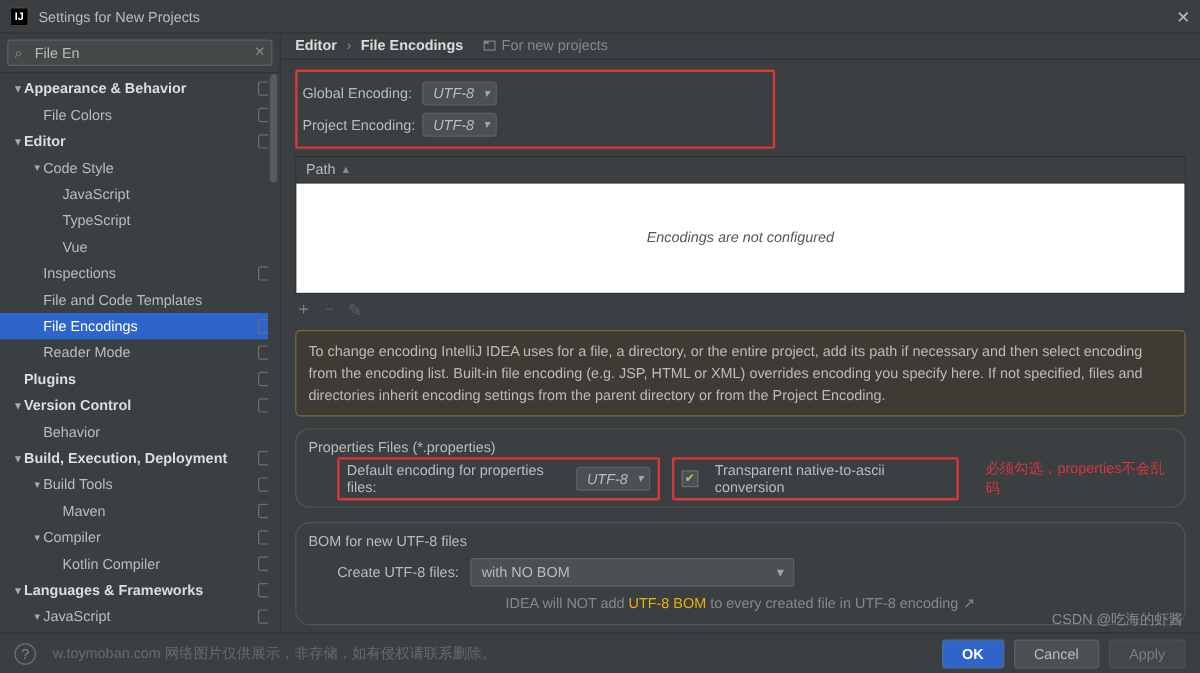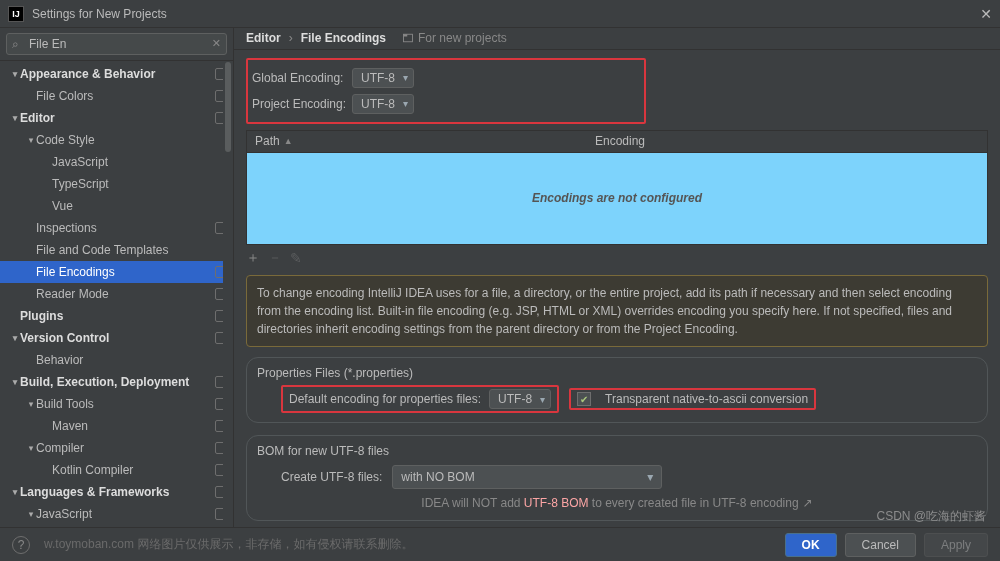--- a/index.html
+++ b/index.html
@@ -35,46 +35,46 @@
 .breadcrumb b { color: #ddd; font-weight: bold; }
 .breadcrumb .sep { color: #888; }
 .breadcrumb .proj { color:#888; margin-left:8px; display:flex;align-items:center;gap:4px;}
 .breadcrumb .proj svg{width:12px;height:12px;}
 
 .redbox { border: 2px solid #d9363e; border-radius: 2px; }
 
 .encoding-rows { margin: 8px 12px 6px 12px; padding:4px; width:400px; }
 .enc-row { display:flex; align-items:center; height:24px; margin:2px 0;}
 .enc-row label { width: 100px; text-align:left; color:#bbb; }
-.dropdown { min-width: 62px; height: 20px; background: #4c5052; border: 1px solid #5e6060; border-radius: 3px; display: inline-flex; align-items: center; padding: 0 18px 0 8px; color: #bbb; position: relative; cursor:pointer;}
+.dropdown { min-width: 62px; height: 20px; background: #4c5052; border: 1px solid #5e6060; border-radius: 3px; display: inline-flex; align-items: center; padding: 0 18px 0 8px; color: #bbb; position: relative; cursor:pointer;font-style:italic;}
 .dropdown::after { content:"▾"; position:absolute; right:5px; color:#9aa7b0; font-size:10px;}
 
 .table-area { margin: 0 12px; border: 1px solid #323232; height: 160px; display:flex;flex-direction:column;}
 .table-head { display:flex; background:#3c3f41; border-bottom:1px solid #323232; height:22px;align-items:center;}
 .table-head .col1 { width:340px; padding-left:8px; display:flex;align-items:center;gap:4px;}
 .table-head .col2 { flex:1; padding-left:8px;}
-.table-body { flex:1; background:#7dd3fc; display:flex;align-items:center;justify-content:center;color:#555;font-style:italic;font-weight:bold;}
+.table-body { flex:1; background:#ffffff; display:flex;align-items:center;justify-content:center;color:#555;font-style:italic;}
 
 .toolbar { display:flex; gap:8px; padding:4px 12px; align-items:center;}
 .toolbar span{color:#888;cursor:pointer;font-size:14px;}
 
 .info-panel { margin:4px 12px; padding:8px 10px; border:1px solid #7a6a3a; border-radius:4px; background:#3d3b33; color:#bbb; line-height:1.5;}
 
 .group { margin:6px 12px; border:1px solid #515658; border-radius:12px; padding:8px 10px 10px 10px; position:relative;}
 .group-title { color:#bbb; margin-bottom:6px; }
 .prop-row { display:flex; align-items:center; height:26px; gap:10px;padding-left:24px; }
 .prop-left { display:flex;align-items:center;gap:8px; padding:2px 6px;}
 .chk { width:14px;height:14px;border:1px solid #6e6e6e;background:#4c5052;display:inline-flex;align-items:center;justify-content:center;color:#a9c77d;font-size:10px;margin-right:6px;}
 .red-note { color:#d9363e; margin-left:12px;}
 
 .select-wide { width:270px; height:24px; background:#4c5052; border:1px solid #5e6060; border-radius:3px; display:inline-flex;align-items:center;padding:0 8px;color:#bbb;position:relative;cursor:pointer;}
 .select-wide::after{content:"▾";position:absolute;right:8px;color:#9aa7b0;}
 
 .bottom-hint{text-align:center;color:#888;margin-top:6px;}
-.bottom-hint a{color:#fca5a5;text-decoration:none;}
+.bottom-hint a{color:#eab308;text-decoration:none;}
 .bottom-hint .ext{color:#888;margin-left:4px;}
 
 .footer { position:absolute; bottom:0; left:0; right:0; height:34px; background:#3c3f41; border-top:1px solid #323232; display:flex; align-items:center; padding:0 12px; gap:8px;}
 .footer .help{width:18px;height:18px;border:1px solid #6e6e6e;border-radius:50%;display:flex;align-items:center;justify-content:center;color:#888;cursor:pointer;}
 .footer .wm{color:#6a6a6a;margin-left:6px;font-family:sans-serif;}
 .footer .btns{margin-left:auto;display:flex;gap:8px;}
 .btn{height:24px;padding:0 16px;border-radius:3px;display:flex;align-items:center;cursor:pointer;}
 .btn-default{background:#4c5052;border:1px solid #5e6060;color:#bbb;}
 .btn-primary{background:#365880;border:1px solid #4a708b;color:#fff;font-weight:bold;background:#2f65ca;}
 .csdn{position:absolute;right:14px;bottom:36px;color:#9a9a9a;opacity:0.85;}
@@ -232,21 +232,20 @@
           </div>
       </div>
     </div>
 
     <div class="table-area">
       <div class="table-head">
         <div class="col1">
             <span>Path</span>
             <span style="font-size:9px;color:#888;">▲</span>
           </div>
-        <div class="col2">Encoding</div>
       </div>
       <div class="table-body">Encodings are not configured</div>
     </div>
 
     <div class="toolbar">
       <span>＋</span>
       <span style="opacity:.4">－</span>
       <span style="opacity:.4">✎</span>
     </div>
 
@@ -258,20 +257,21 @@
         <div class="prop-left redbox">
           <span>Default encoding for properties files:</span>
           <div class="dropdown">
               <span>UTF-8</span>
             </div>
         </div>
         <div class="prop-left redbox">
           <span class="chk">✔</span>
           <span>Transparent native-to-ascii conversion</span>
         </div>
+        <span class="red-note">必须勾选，properties不会乱码</span>
       </div>
     </div>
 
     <div class="group">
       <div class="group-title">BOM for new UTF-8 files</div>
       <div class="prop-row">
         <span>Create UTF-8 files:</span>
         <div class="select-wide">
             <span>with NO BOM</span>
           </div>

